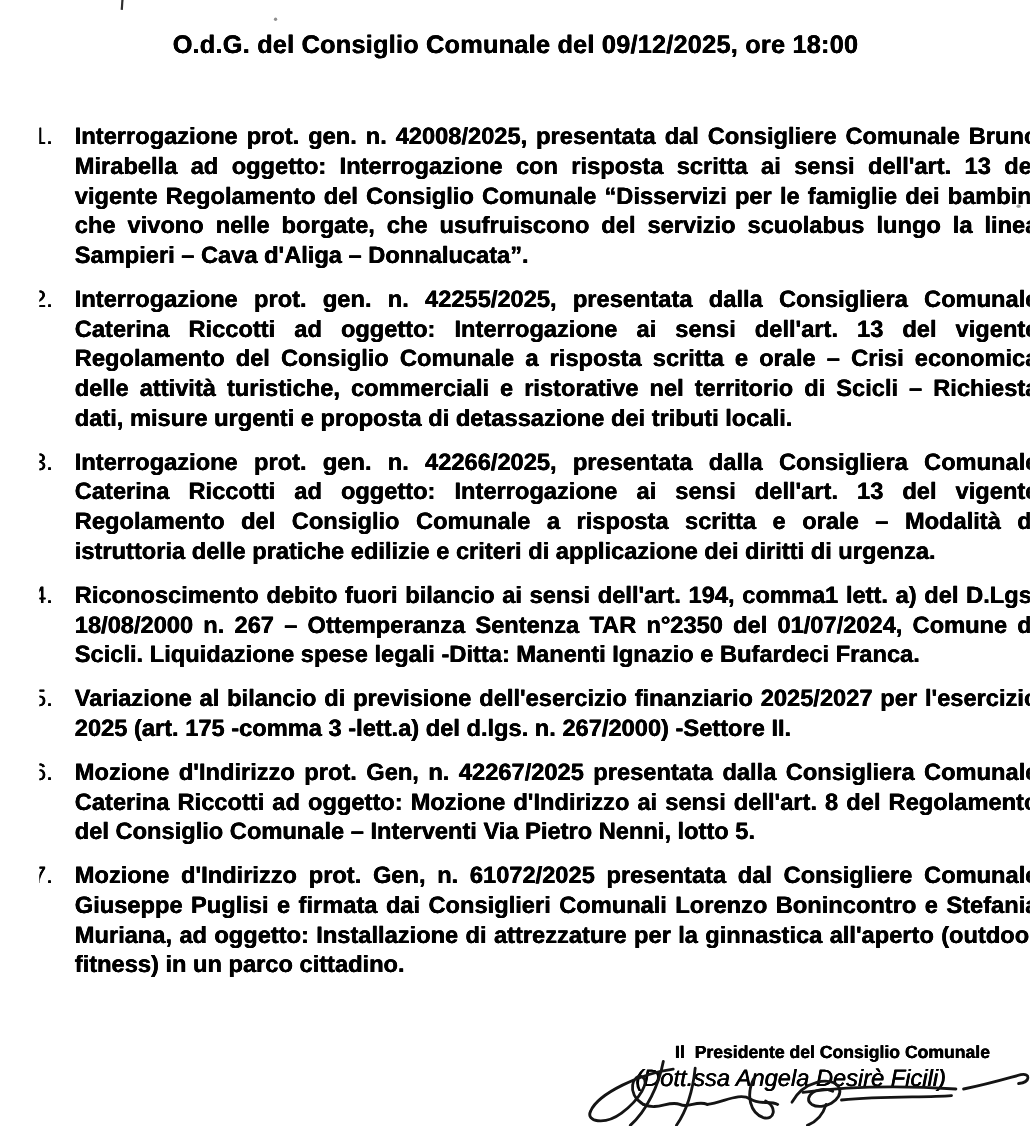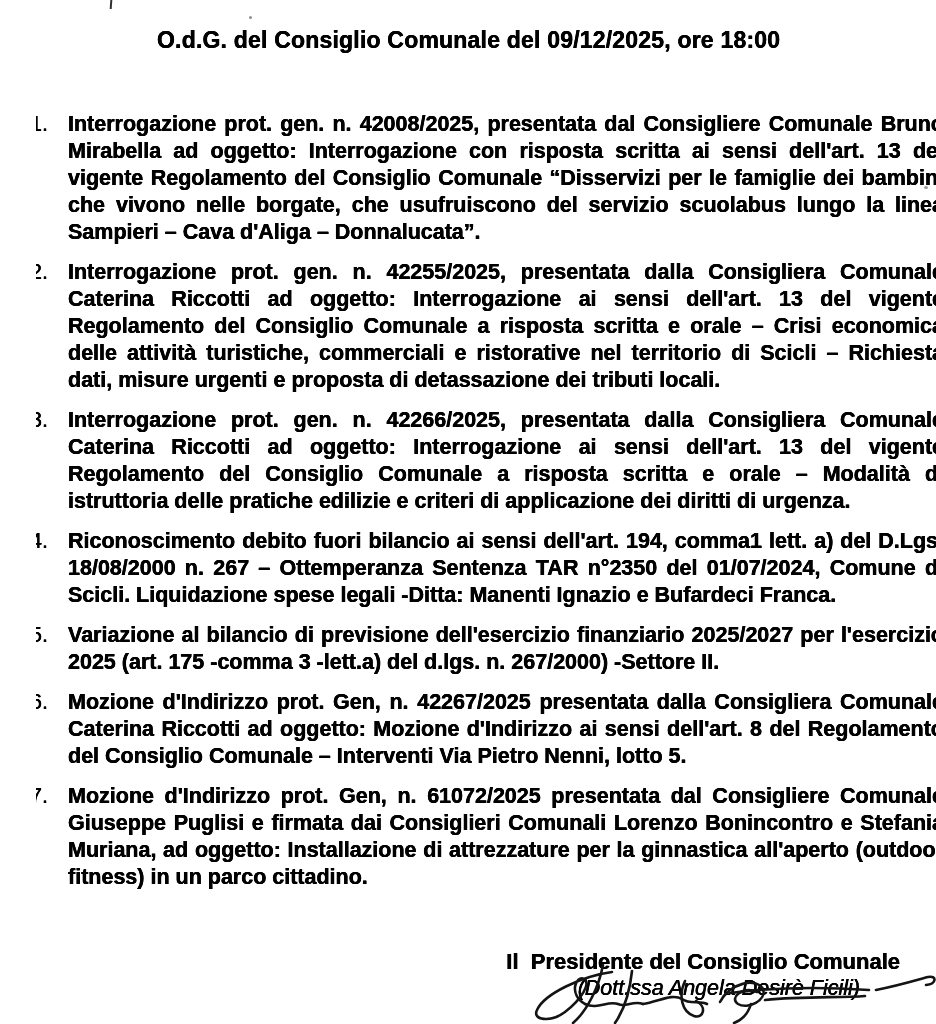--- a/index.html
+++ b/index.html
@@ -54,21 +54,21 @@
     text-justify: inter-word;
     font-weight: bold;
   }
   .sig {
     position: absolute;
     top: 949px;
     right: 72px;
     text-align: right;
   }
   .sig-role {
-    font-size: 22px;
+    font-size: 16px;
     font-weight: 700;
     white-space: pre;
   }
   .sig-name {
     display: block;
     margin-top: 1px;
     margin-right: 40px;
     font-size: 21.5px;
     font-style: italic;
   }

